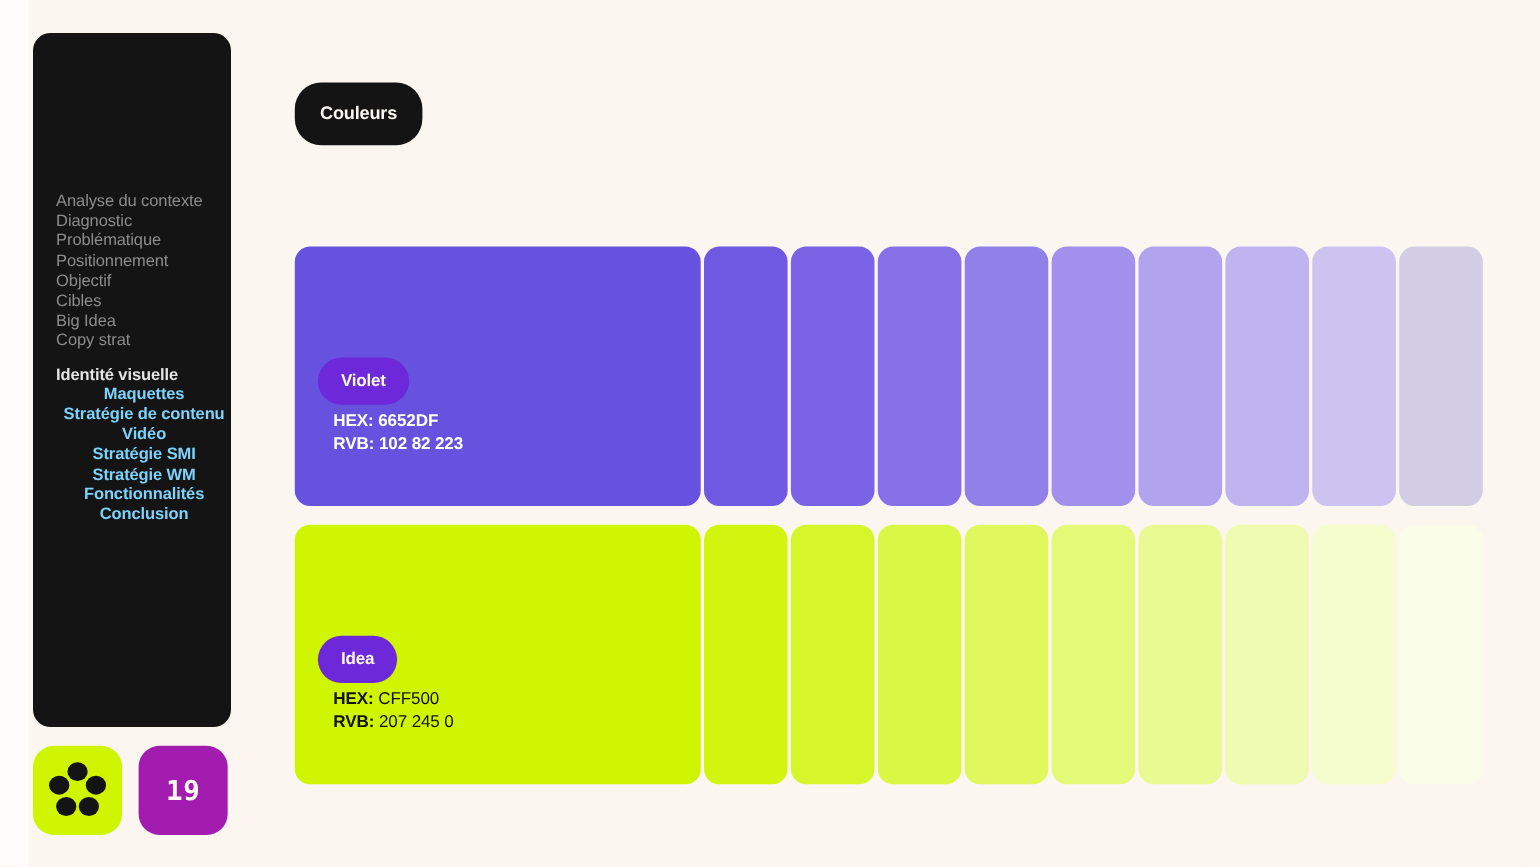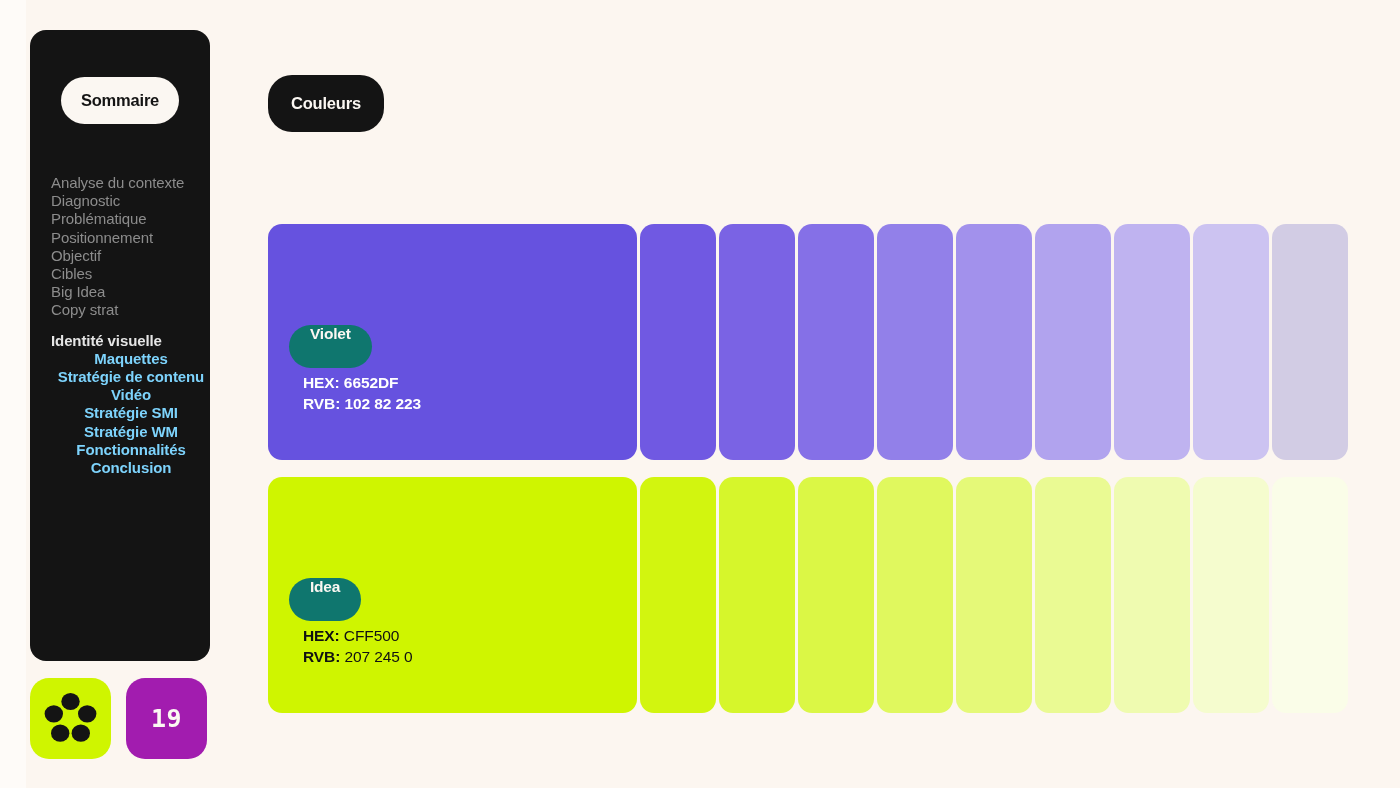--- a/index.html
+++ b/index.html
@@ -99,23 +99,23 @@
   .tint {
     width:76px; height:236px;
     border-radius:14px;
     margin-left:3px;
     flex:none;
   }
 
   .name-pill {
     position:absolute; left:21px; top:101px;
     height:43px; padding:0 21px;
-    background:#0f766e;
+    background:#6d28d9;
     border-radius:22px;
-    display:flex; 
+    display:flex; align-items:center;
   }
   .name-pill span {
     font-size:15.5px; font-weight:bold; color:#FBF7F2;
     letter-spacing:-0.2px;
   }
   .codes {
     position:absolute; left:35px; top:148px;
   }
   .code-line {
     font-size:15.5px; line-height:21px; letter-spacing:-0.1px;
@@ -132,23 +132,20 @@
   .logo-badge svg { display:block; }
 </style>
 </head>
 <body>
 
 <div id="stage">
 
   <div class="edge-strip"></div>
 
   <div class="sidebar">
-    <div class="sommaire-pill">
-      <span>Sommaire</span>
-    </div>
     <div class="toc">
         <div class="toc-item dim"><span>Analyse du contexte</span></div>
         <div class="toc-item dim"><span>Diagnostic</span></div>
         <div class="toc-item dim"><span>Problématique</span></div>
         <div class="toc-item dim"><span>Positionnement</span></div>
         <div class="toc-item dim"><span>Objectif</span></div>
         <div class="toc-item dim"><span>Cibles</span></div>
         <div class="toc-item dim"><span>Big Idea</span></div>
         <div class="toc-item dim"><span>Copy strat</span></div>
         <div class="toc-item active"><span>Identité visuelle</span></div>

